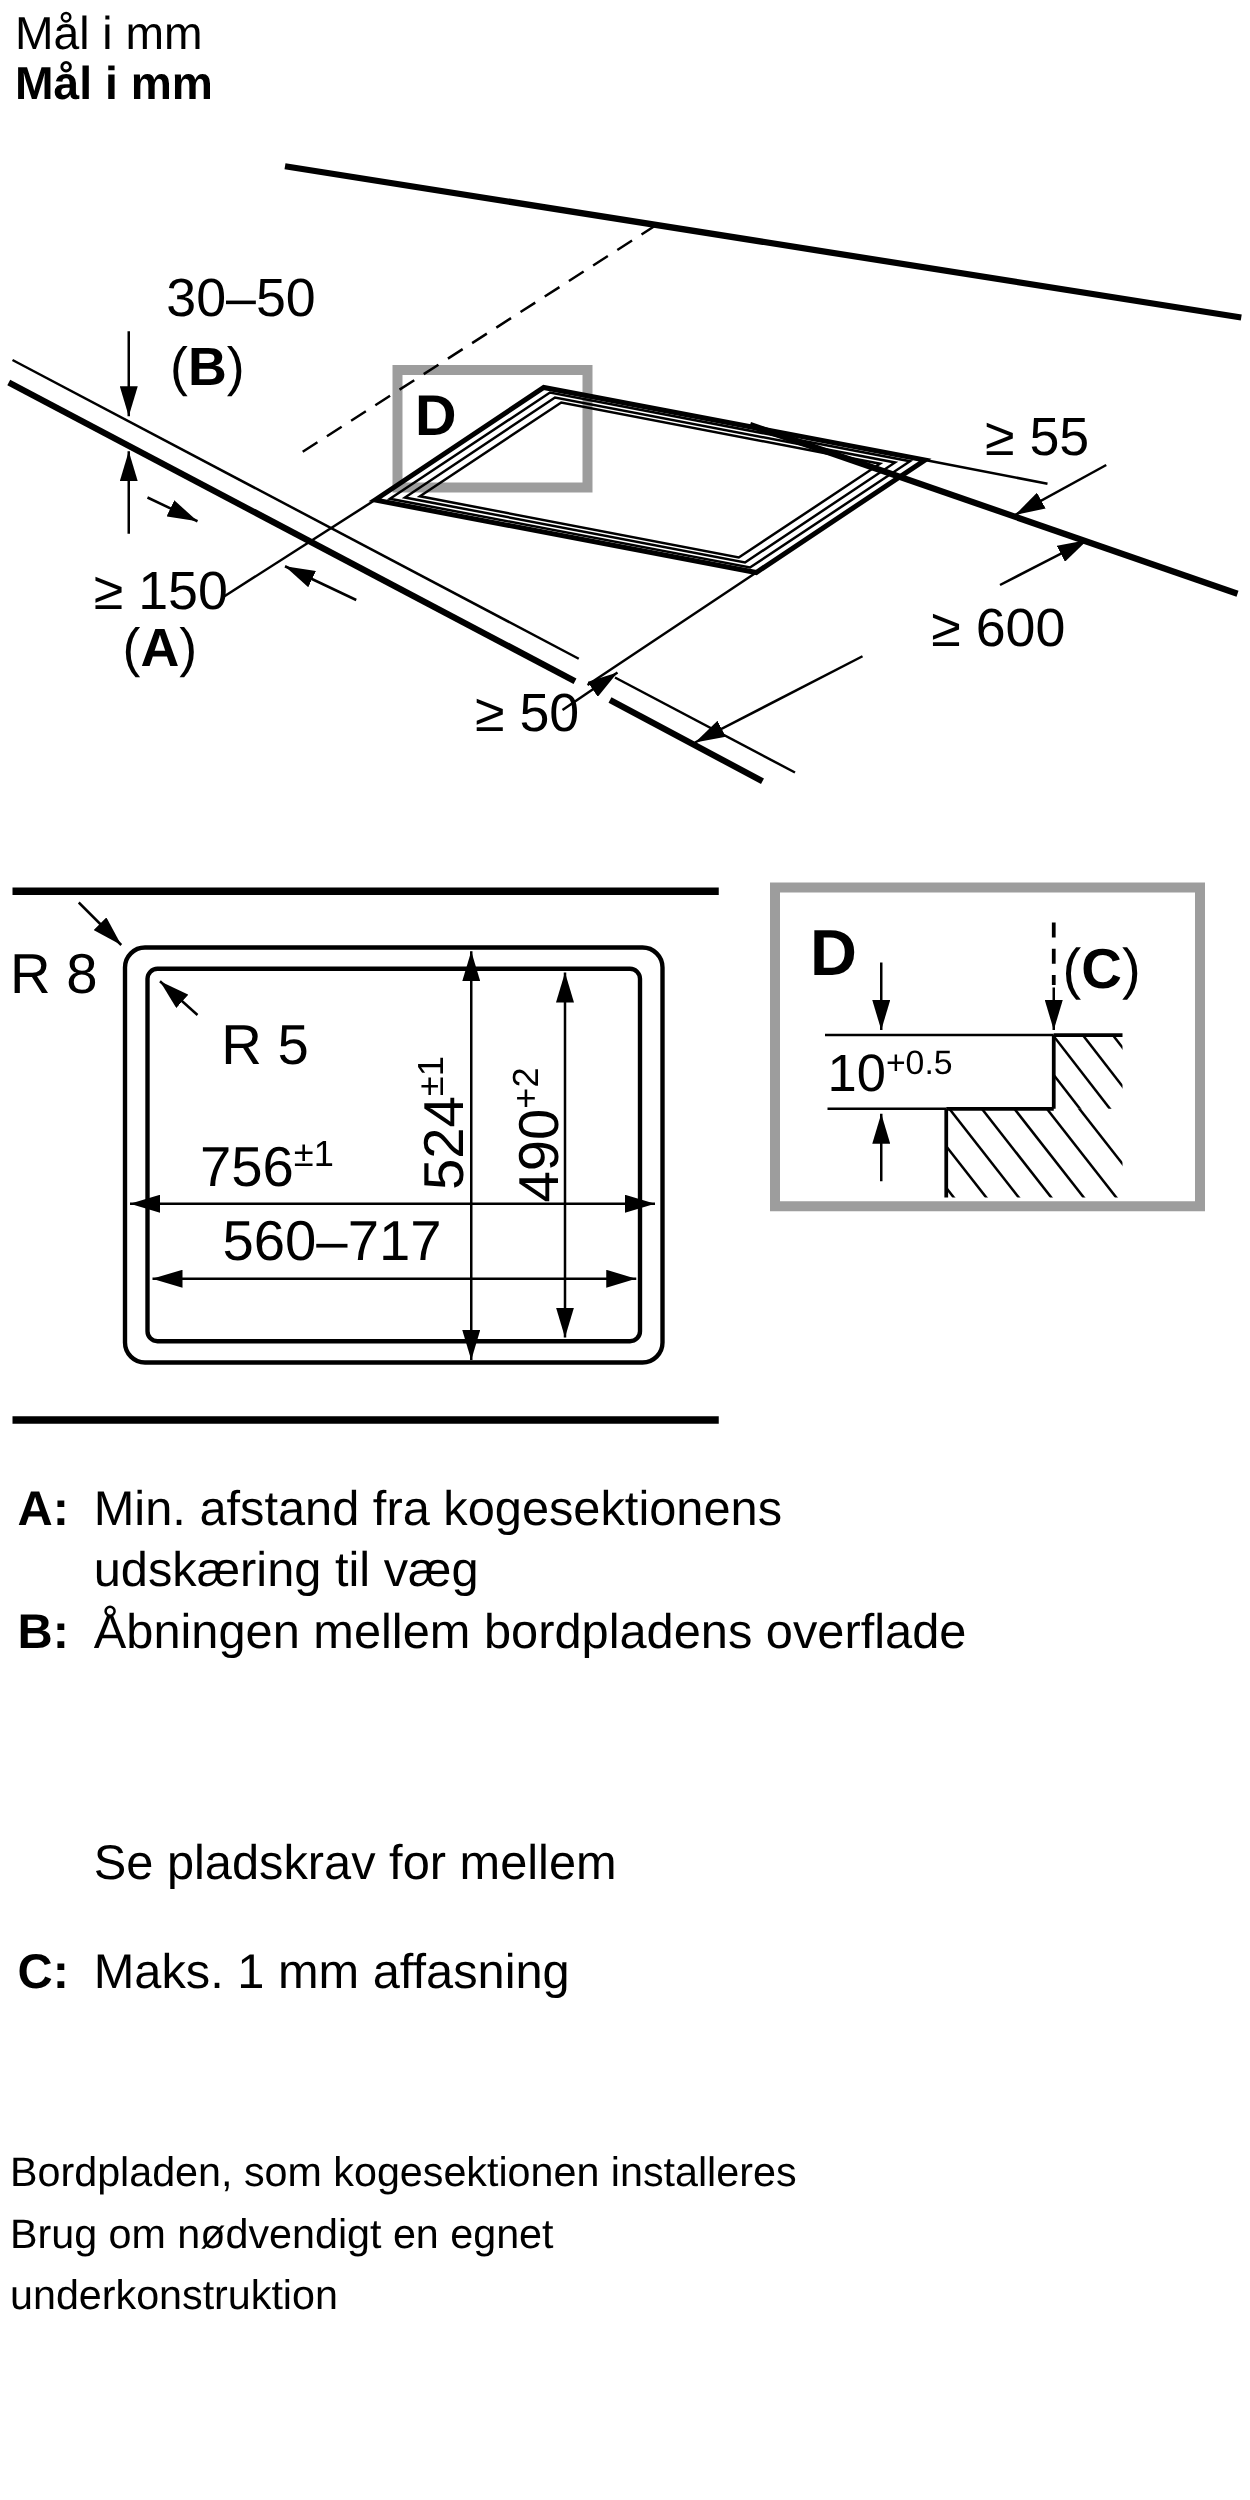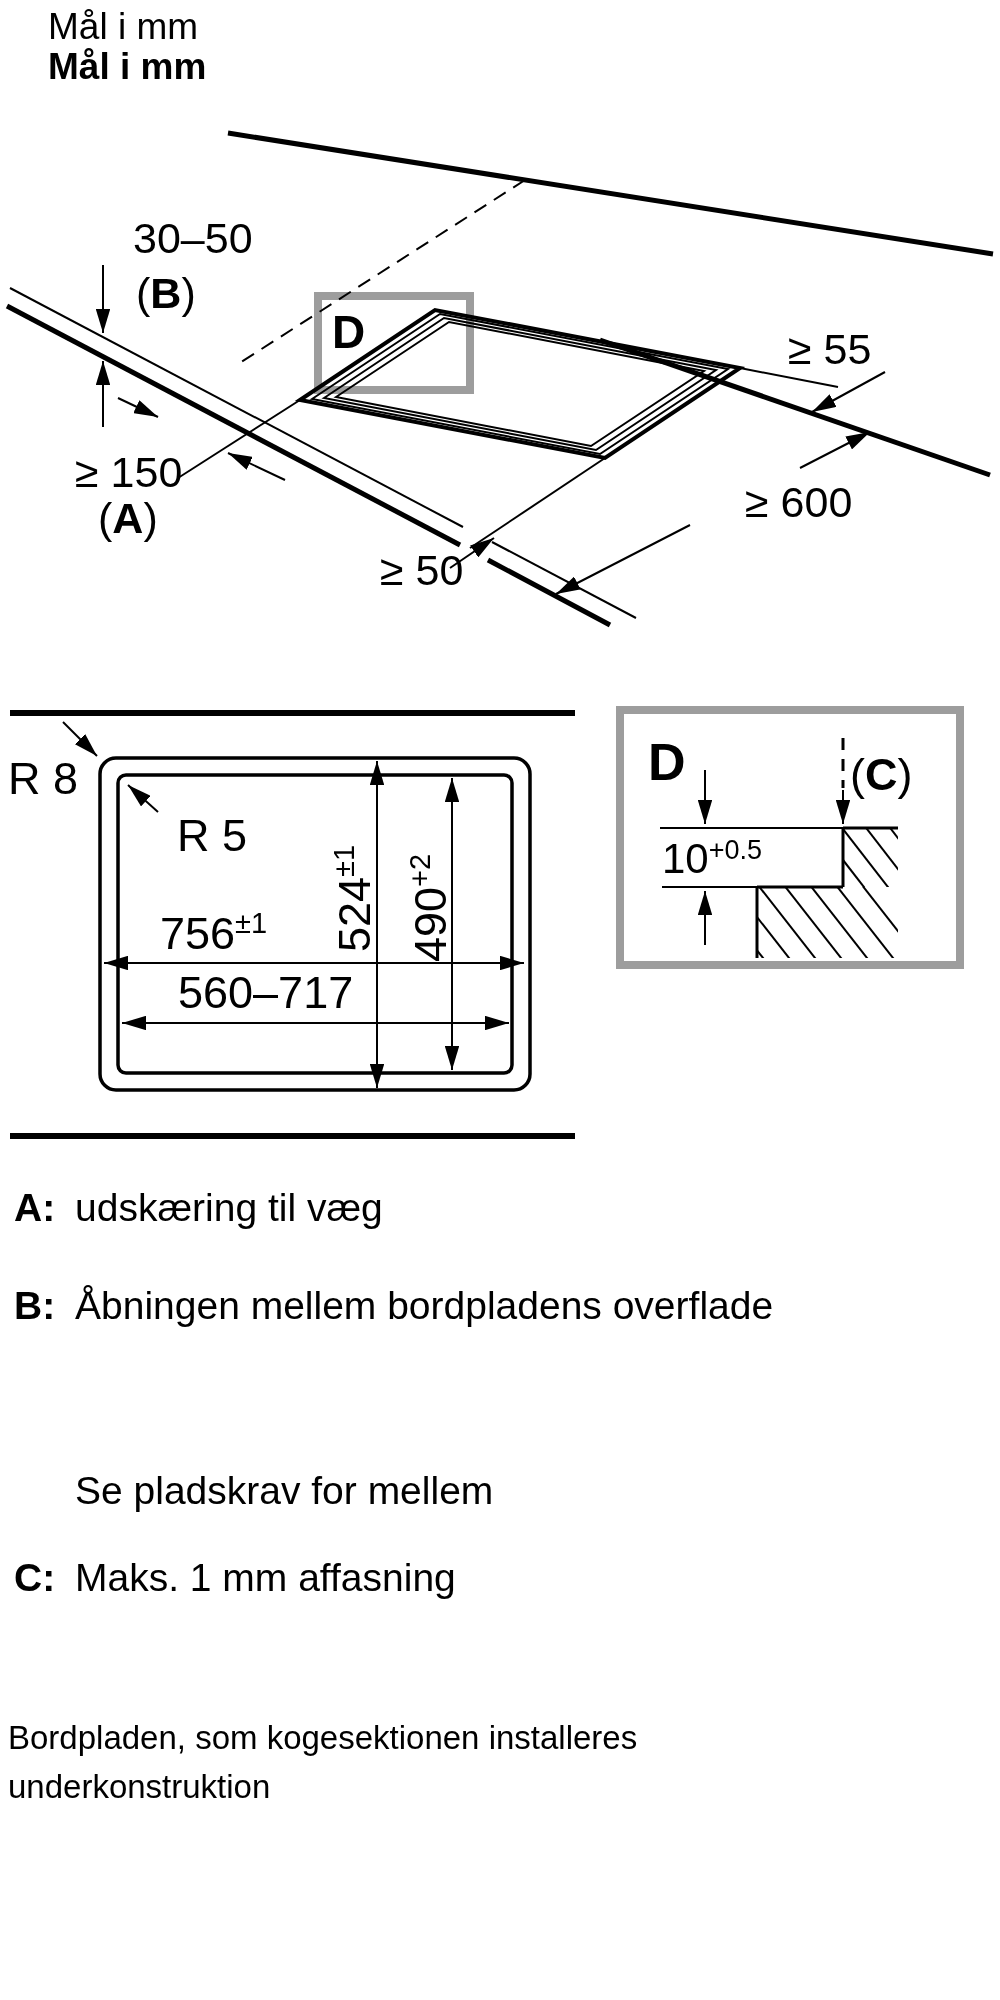--- a/index.html
+++ b/index.html
@@ -1,18 +1,18 @@
 <!DOCTYPE html>
 <html><head>
 <meta charset="utf-8">
 <style>
   html,body{margin:0;padding:0;background:#fff;}
   .page{position:relative;width:1000px;height:2000px;background:#ffffff;
         font-family:"Liberation Sans",sans-serif;color:#000;overflow:hidden;}
-  .title{position:absolute;left:12px;white-space:pre;margin-left:36px;}
+  .title{position:absolute;left:12px;white-space:pre;}
   .title.regular{top:6px;font-size:37px;font-weight:400;}
   .title.bold{top:46px;font-size:37px;font-weight:700;}
   svg{position:absolute;left:0;overflow:visible;}
   svg text{font-family:"Liberation Sans",sans-serif;fill:#000;}
   .notes{position:absolute;left:14px;width:980px;font-size:39px;line-height:49px;}
   .note{position:absolute;left:0;width:980px;}
   .note .letter{position:absolute;left:0;top:0;font-weight:700;}
   .note .body{display:block;padding-left:61px;}
   .para{position:absolute;left:8px;width:990px;font-size:33px;line-height:49px;}
 </style>
@@ -160,20 +160,21 @@
         <line x1="705" y1="305" x2="705" y2="251" marker-end="url(#arr2)"></line>
       </g>
       <text x="662" y="233" font-size="42"><tspan>10</tspan><tspan dy="-14" font-size="27">+0.5</tspan></text>
     </g>
   </svg>
 
   <div class="notes">
 
     <div class="note" style="top:1183px">
       <span class="letter">A:</span>
+      <span class="body">Min. afstand fra kogesektionens</span>
       <span class="body">udskæring til væg</span>
     </div>
 
     <div class="note" style="top:1281px">
       <span class="letter">B:</span>
       <span class="body">Åbningen mellem bordpladens overflade</span>
     </div>
 
     <div class="note" style="top:1466px">
       <span class="letter"></span>
@@ -181,16 +182,17 @@
     </div>
 
     <div class="note" style="top:1553px">
       <span class="letter">C:</span>
       <span class="body">Maks. 1 mm affasning</span>
     </div>
   </div>
 
   <div class="para" style="top:1713px">
     <div>Bordpladen, som kogesektionen installeres</div>
+    <div>Brug om nødvendigt en egnet</div>
     <div>underkonstruktion</div>
   </div>
 
 </div>
 
 </body></html>

